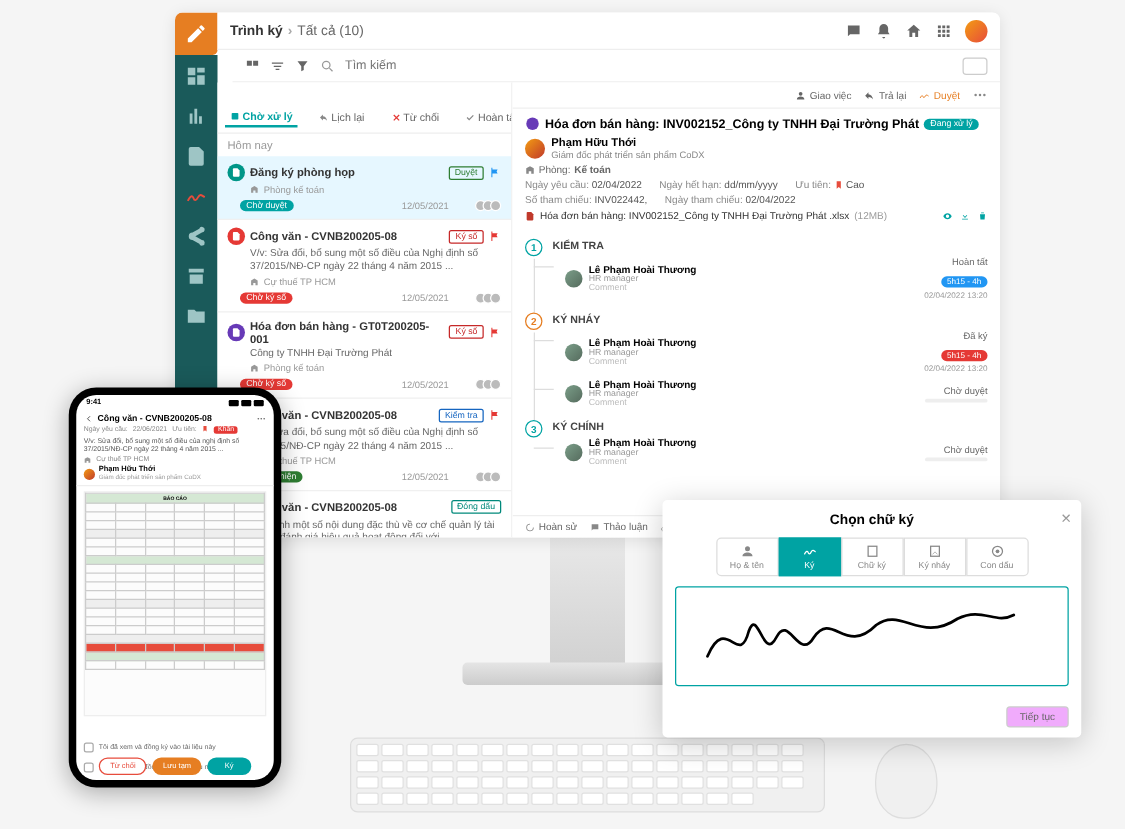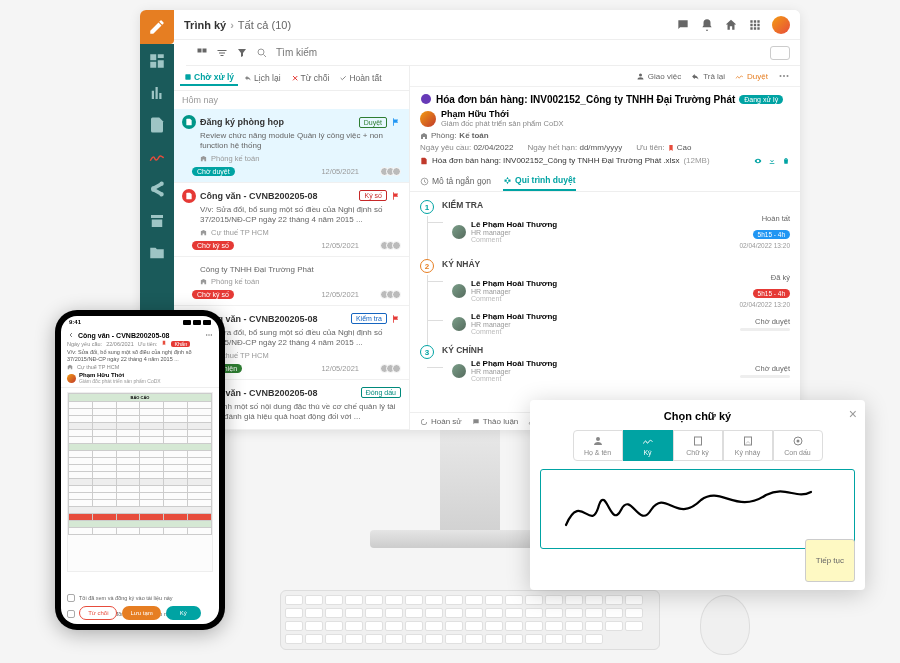--- a/index.html
+++ b/index.html
@@ -32,21 +32,21 @@
 .header .avatar { width: 18px; height: 18px; border-radius: 50%; background: linear-gradient(135deg,#f39c12,#e74c3c); }
 
 
 .toolbar { position: absolute; left: 46px; top: 30px; right: 0; height: 26px; display: flex; align-items: center; padding: 0 10px; gap: 8px; border-bottom: 1px solid #eee; }
 .toolbar svg { width: 12px; height: 12px; fill: #666; }
 .toolbar .search { font-size: 10px; color: #999; border: none; background: transparent; outline: none; flex: 1; }
 .toolbar .view-pill { margin-left: auto; width: 20px; height: 14px; border: 1px solid #ccc; border-radius: 3px; }
 
 
 .list-panel { position: absolute; left: 34px; top: 56px; width: 236px; bottom: 0; border-right: 1px solid #eee; overflow: hidden; background: #fff; }
-.status-tabs { display: flex; gap: 2px; padding: 4px 6px; border-bottom: 1px solid #eee; }
+.status-tabs { display: flex; gap: 13px; padding: 4px 6px; border-bottom: 1px solid #eee; margin-top: 16px; }
 .status-tab { font-size: 8.5px; padding: 2px 4px; color: #666; display: flex; align-items: center; gap: 2px; cursor: pointer; white-space: nowrap; }
 .status-tab.active { color: #00a3a3; border-bottom: 2px solid #00a3a3; font-weight: 600; }
 .status-tab svg { width: 8px; height: 8px; }
 .day-label { font-size: 9px; color: #999; padding: 4px 8px; }
 
 .list-item { padding: 6px 8px; border-bottom: 1px solid #f0f0f0; position: relative; cursor: pointer; }
 .list-item.selected { background: #e6f7ff; }
 .list-item .row1 { display: flex; align-items: center; gap: 4px; }
 .list-item .doc-icon { width: 14px; height: 14px; border-radius: 50%; display: flex; align-items: center; justify-content: center; flex-shrink: 0; }
 .list-item .doc-icon svg { width: 8px; height: 8px; fill: #fff; }
@@ -122,21 +122,21 @@
 .sig-modal .sm-title { text-align: center; font-size: 11px; font-weight: 600; }
 .sig-modal .sm-close { position: absolute; right: 8px; top: 6px; cursor: pointer; color: #999; font-size: 14px; }
 .sig-modal .sm-tabs { display: flex; justify-content: center; gap: 0; margin-top: 8px; }
 .sig-modal .sm-tab { width: 50px; text-align: center; padding: 4px 0; border: 1px solid #ddd; font-size: 7px; color: #888; cursor: pointer; }
 .sig-modal .sm-tab:first-child { border-radius: 4px 0 0 4px; }
 .sig-modal .sm-tab:last-child { border-radius: 0 4px 4px 0; }
 .sig-modal .sm-tab.active { background: #00a3a3; color: #fff; border-color: #00a3a3; }
 .sig-modal .sm-tab svg { width: 12px; height: 12px; display: block; margin: 0 auto 2px; fill: currentColor; }
 .sig-modal .sm-canvas { margin-top: 8px; height: 80px; border: 1px solid #00a3a3; border-radius: 3px; position: relative; }
 .sig-modal .sm-canvas svg { position: absolute; left: 20px; top: 10px; }
-.sig-modal .sm-btn { position: absolute; right: 10px; bottom: 8px; font-size: 8px; padding: 16px 10px; border: 1px solid #ccc; border-radius: 3px; background: #fef9c3; cursor: pointer; color: #666; }
+.sig-modal .sm-btn { position: absolute; right: 10px; bottom: 8px; font-size: 8px; padding: 3px 10px; border: 1px solid #ccc; border-radius: 3px; background: #f0abfc; cursor: pointer; color: #666; }
 
 
 .phone { position: absolute; left: 55px; top: 310px; width: 170px; height: 320px; background: #000; border-radius: 22px; padding: 6px; z-index: 40; box-shadow: 0 4px 20px rgba(0,0,0,0.3); }
 .phone-screen { width: 100%; height: 100%; background: #fff; border-radius: 16px; overflow: hidden; position: relative; }
 .phone-statusbar { height: 12px; display: flex; align-items: center; justify-content: space-between; padding: 0 8px; font-size: 6px; font-weight: 600; }
 .phone-statusbar .icons { display: flex; gap: 2px; }
 .phone-statusbar .icons span { width: 8px; height: 5px; background: #000; border-radius: 1px; }
 .phone-head { padding: 3px 6px; border-bottom: 1px solid #eee; }
 .phone-head .ph-title { font-size: 7px; font-weight: 700; display: flex; align-items: center; gap: 3px; }
 .phone-head .ph-title svg { width: 8px; height: 8px; }
@@ -346,21 +346,20 @@
               <svg viewBox="0 0 24 24">
                 <path d="M6 2h9l5 5v13a2 2 0 01-2 2H6a2 2 0 01-2-2V4a2 2 0 012-2z"></path>
               </svg>
             </div>
       <div class="title">Đăng ký phòng họp</div>
       <span class="badge" style="color:#2e7d32;border:1px solid #2e7d32">Duyệt</span>
       <svg class="flag" viewBox="0 0 24 24" fill="#2196f3">
               <path d="M5 3v18h2v-7h10l-2-4 2-4H7V3H5z"></path>
             </svg>
     </div>
-    <div class="desc">Review chức năng module Quản lý công việc + non function hệ thống</div>
     <div class="meta"><svg viewBox="0 0 24 24">
               <path d="M3 21V8l9-5 9 5v13h-6v-6H9v6H3z"></path>
             </svg>Phòng kế toán</div>
     <div class="footer">
       <span class="chip" style="background:#00a3a3">Chờ duyệt</span>
       <span class="date">12/05/2021</span>
       <div class="avs">
               <div class="av"></div>
               <div class="av"></div>
               <div class="av"></div>
@@ -388,20 +387,32 @@
       <span class="chip" style="background:#e53935">Chờ ký số</span>
       <span class="date">12/05/2021</span>
       <div class="avs">
               <div class="av"></div>
               <div class="av"></div>
               <div class="av"></div>
             </div>
     </div>
         </div>
         <div class="list-item">
+    <div class="row1">
+      <div class="doc-icon" style="background:#673ab7">
+              <svg viewBox="0 0 24 24">
+                <path d="M6 2h9l5 5v13a2 2 0 01-2 2H6a2 2 0 01-2-2V4a2 2 0 012-2z"></path>
+              </svg>
+            </div>
+      <div class="title">Hóa đơn bán hàng - GT0T200205-001</div>
+      <span class="badge" style="color:#c62828;border:1px solid #c62828">Ký số</span>
+      <svg class="flag" viewBox="0 0 24 24" fill="#e53935">
+              <path d="M5 3v18h2v-7h10l-2-4 2-4H7V3H5z"></path>
+            </svg>
+    </div>
     <div class="desc">Công ty TNHH Đại Trường Phát</div>
     <div class="meta"><svg viewBox="0 0 24 24">
               <path d="M3 21V8l9-5 9 5v13h-6v-6H9v6H3z"></path>
             </svg>Phòng kế toán</div>
     <div class="footer">
       <span class="chip" style="background:#e53935">Chờ ký số</span>
       <span class="date">12/05/2021</span>
       <div class="avs">
               <div class="av"></div>
               <div class="av"></div>
@@ -506,55 +517,44 @@
         <span><span class="lab">Ngày yêu cầu:</span> <span>02/04/2022</span></span>
         <span><span class="lab">Ngày hết hạn:</span> <span>dd/mm/yyyy</span></span>
         <span class="prio">
             <span class="lab">Ưu tiên:</span> 
             <svg viewBox="0 0 24 24">
               <path d="M5 3h2v18l5-4 5 4V3h2"></path>
             </svg>
             <span>Cao</span>
           </span>
       </div>
+      <div class="kv-row">
+        <span><span class="lab">Số tham chiếu:</span> <span>INV022442,</span></span>
+        <span><span class="lab">Ngày tham chiếu:</span> <span>02/04/2022</span></span>
+      </div>
       <div class="attach">
         <svg viewBox="0 0 24 24" fill="#c0392b">
             <path d="M6 2h9l5 5v13a2 2 0 01-2 2H6a2 2 0 01-2-2V4a2 2 0 012-2z"></path>
           </svg>
         <span class="name">Hóa đơn bán hàng: INV002152_Công ty TNHH Đại Trường Phát .xlsx</span>
         <span class="size">(12MB)</span>
         <div class="aicons">
           <svg viewBox="0 0 24 24">
               <path d="M12 5c-5 0-9 4-10 7 1 3 5 7 10 7s9-4 10-7c-1-3-5-7-10-7zm0 11a4 4 0 110-8 4 4 0 010 8z"></path>
             </svg>
           <svg viewBox="0 0 24 24">
               <path d="M12 3v10l4-4 1.4 1.4L12 16l-5.4-5.6L8 9l4 4V3h0zM5 18h14v2H5v-2z"></path>
             </svg>
           <svg viewBox="0 0 24 24">
               <path d="M6 7h12l-1 13H7L6 7zm3-4h6l1 2H8l1-2z"></path>
             </svg>
         </div>
       </div>
     </div>
 
-    <div class="detail-tabs">
-      <div class="dt">
-          <svg viewBox="0 0 24 24" fill="#888">
-            <circle cx="12" cy="12" r="9" fill="none" stroke="#888" stroke-width="2"></circle>
-            <path d="M12 7v6l4 2" stroke="#888" stroke-width="2" fill="none"></path>
-          </svg>
-          <span>Mô tả ngắn gọn</span>
-        </div>
-      <div class="dt active">
-          <svg viewBox="0 0 24 24" fill="#00a3a3">
-            <path d="M12 2l3 6h-6l3-6zm0 20l-3-6h6l-3 6zM4 9h6v6H4V9zm10 0h6v6h-6V9z"></path>
-          </svg>
-          <span>Qui trình duyệt</span>
-        </div>
-    </div>
 
     <div class="workflow" id="workflow">
         <div class="wf-step">
     <div class="wf-line"></div>
     <div class="num" style="color:#00a3a3;border-color:#00a3a3">1</div>
     <div class="name">KIỂM TRA</div>
 
     <div class="wf-person">
       <div class="pav"></div>
       <div class="pinfo">

